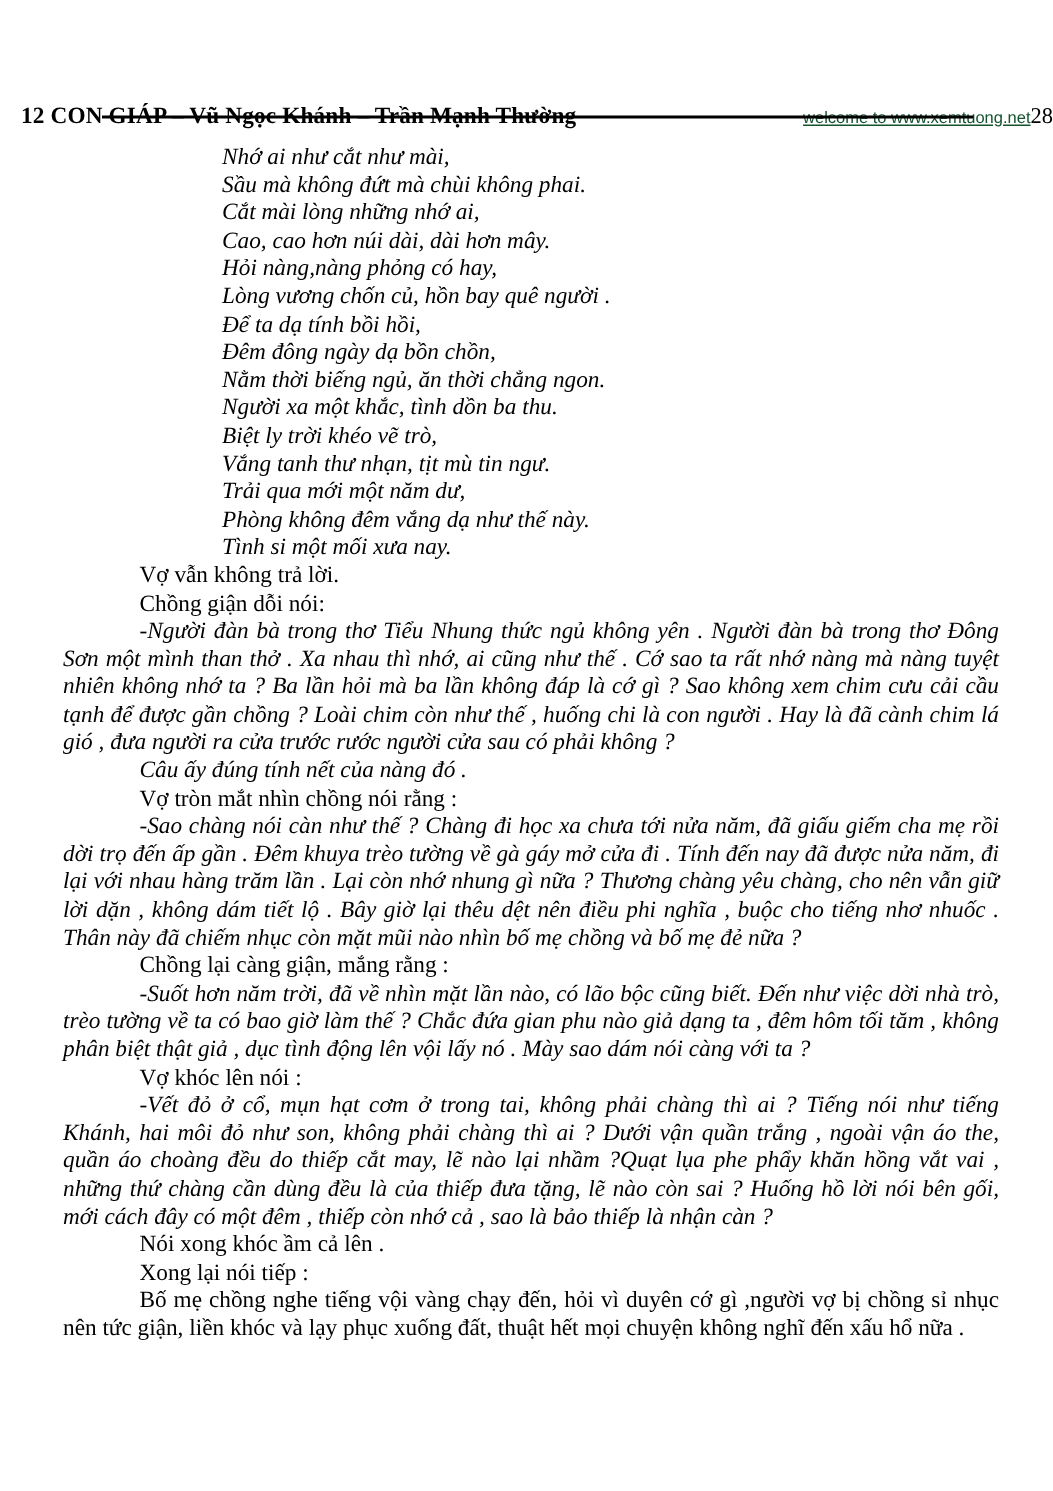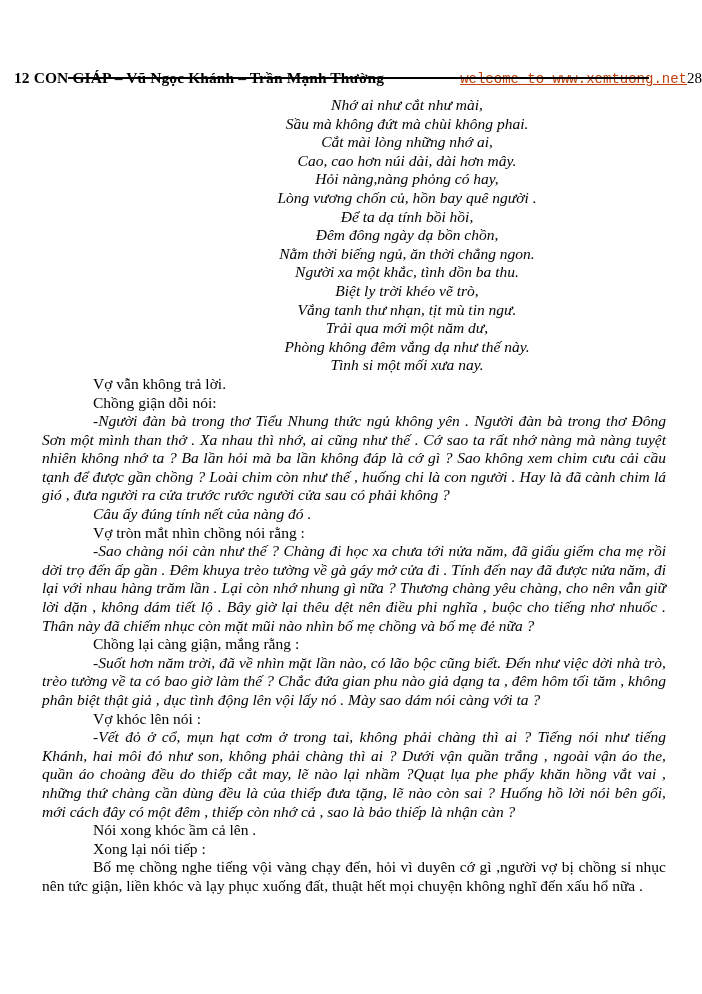--- a/index.html
+++ b/index.html
@@ -18,40 +18,40 @@
     display: flex; align-items: baseline;
   }
   .header-title {
     font-weight: bold;
     font-size: 15.5px;
     letter-spacing: 0.1px;
     white-space: nowrap;
   }
   .header-right { margin-left: auto; display: flex; align-items: baseline; }
   .header-link {
-    font-family: Liberation Mono, monospace;
-    font-size: 14px;
-    color: #c2410c;
+    font-family: Liberation Sans, sans-serif;
+    font-size: 11px;
+    color: #14532d;
     text-decoration: underline;
     white-space: nowrap;
     cursor: pointer;
   }
   .header-page { font-size: 15px; margin-top: 28px; }
 
   .rule {
     position: absolute; top: 77px; left: 68px; width: 581px;
     border-top: 2px solid #000000;
   }
 
   .content {
     position: absolute; top: 96px; left: 42px; width: 624px;
     font-size: 15.5px;
     line-height: 18.6px;
   }
-  .poem { margin-left: 106px; font-style: italic; text-align: center; }
+  .poem { margin-left: 106px; font-style: italic; }
   .poem-line { white-space: nowrap; }
 
   .content p {
     margin: 0;
     text-align: justify;
     text-indent: 51px;
   }
   .content p.italic { font-style: italic; }
 </style>
 </head>

